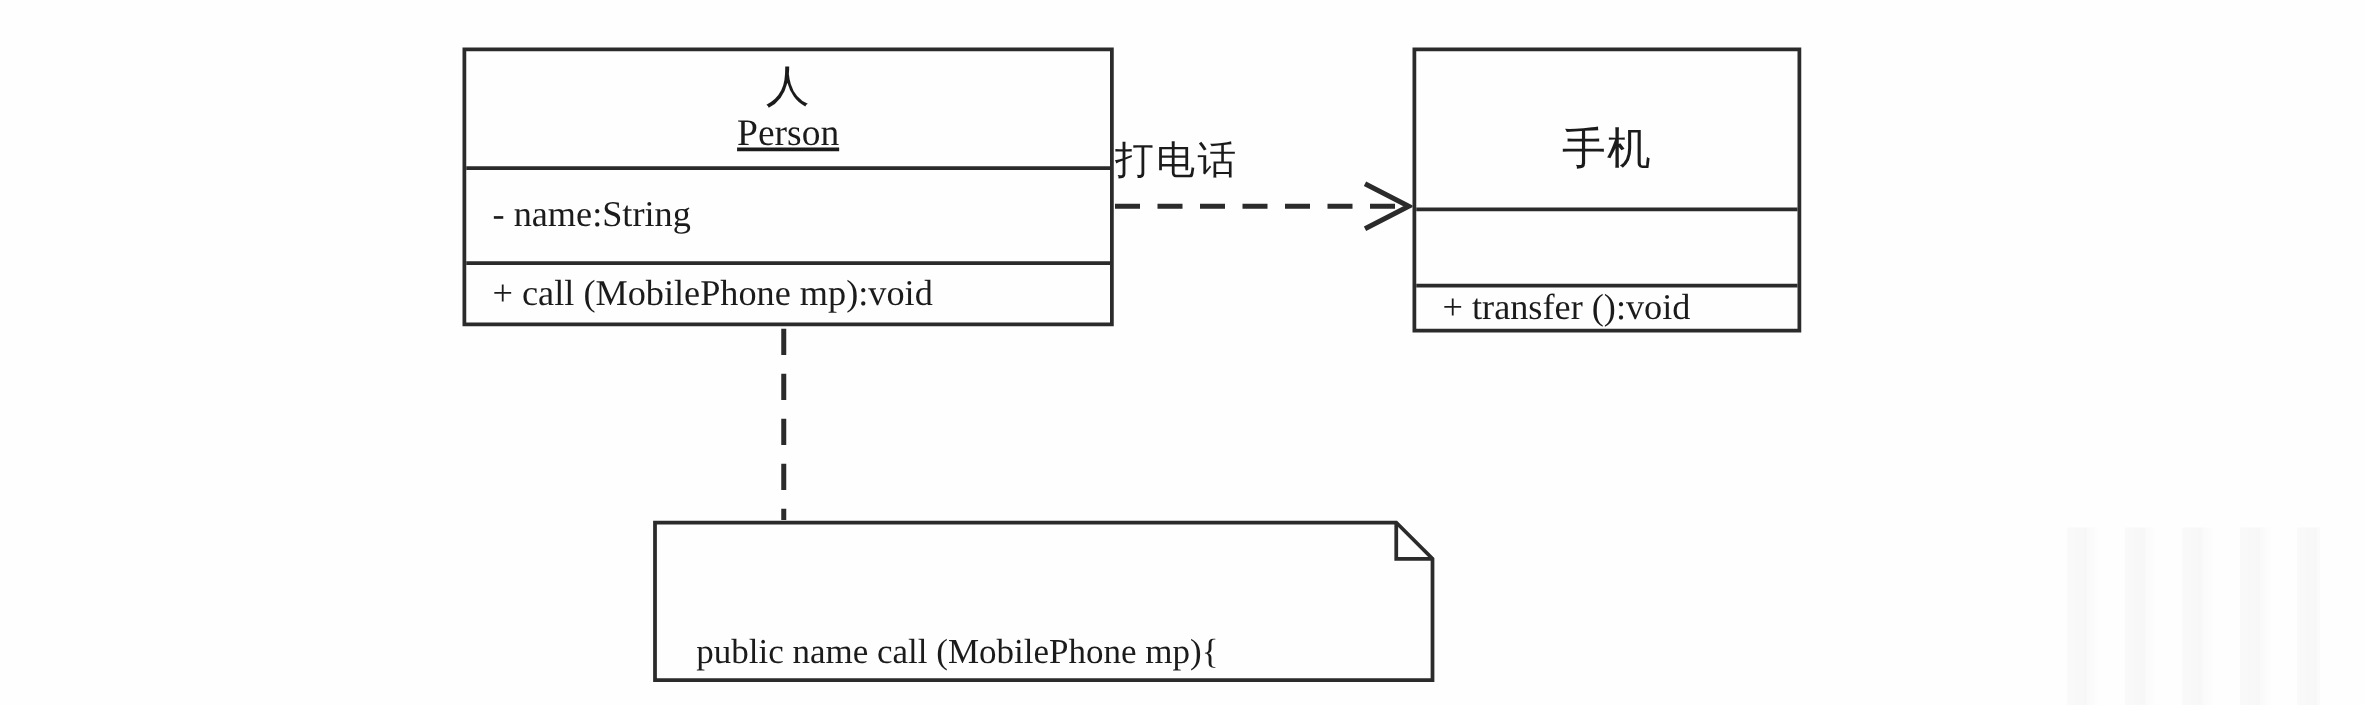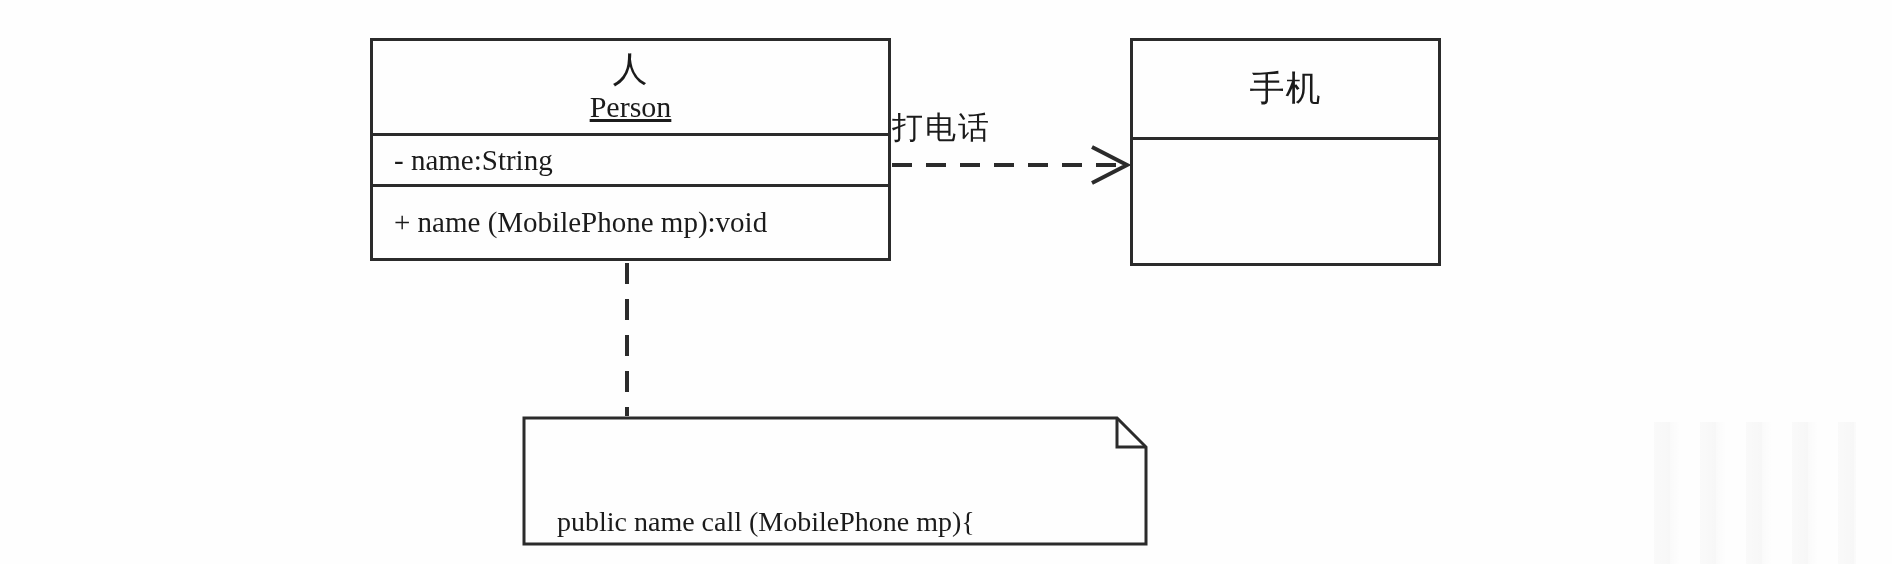--- a/index.html
+++ b/index.html
@@ -32,33 +32,33 @@
   .person-box   { left: 370px;  top: 38px; width: 521px; height: 223px; }
   .mobile-box   { left: 1130px; top: 38px; width: 311px; height: 228px; }
 
   .sec-title {
     display: flex;
     flex-direction: column;
     align-items: center;
     justify-content: center;
   }
   .person-box .sec-title { height: 92px; }
-  .mobile-box .sec-title { height: 96px; }
+  .mobile-box .sec-title { height: 96px; margin-top: 32px; }
   .cn-name { font-size: 35px; line-height: 40px; letter-spacing: 1px; }
   .en-name { font-size: 30px; line-height: 34px; text-decoration: underline; }
 
   .sec-attr, .sec-method {
     border-top: 3px solid #2b2b2b;
     display: flex;
     align-items: center;
     padding-left: 21px;
     font-size: 29px;
     box-sizing: border-box;
   }
-  .person-box .sec-attr   { height: 51px; }
+  .person-box .sec-attr   { height: 76px; }
   .person-box .sec-method { flex: 1; }
   .mobile-box .sec-attr   { height: 63px; }
   .mobile-box .sec-method { flex: 1; }
 
   .dep-label {
     position: absolute;
     left: 892px;
     top: 110px;
     width: 236px;
     text-align: left;
@@ -112,29 +112,32 @@
 
   <div class="class-box person-box">
     <div class="sec-title">
       <div class="cn-name">人</div>
       <div class="en-name">Person</div>
     </div>
     <div class="sec-attr">
       <span>- name:String</span>
     </div>
     <div class="sec-method">
-      <span>+ name (MobilePhone mp):void</span>
+      <span>+ call (MobilePhone mp):void</span>
     </div>
   </div>
 
   <div class="class-box mobile-box">
     <div class="sec-title">
       <div class="cn-name">手机</div>
     </div>
     <div class="sec-attr"></div>
+    <div class="sec-method">
+      <span>+ transfer ():void</span>
+    </div>
   </div>
 
   <div class="dep-label">打电话</div>
 
   <div class="note-text">
     <div>public name call (MobilePhone mp){</div>
     
     
   </div>
 

